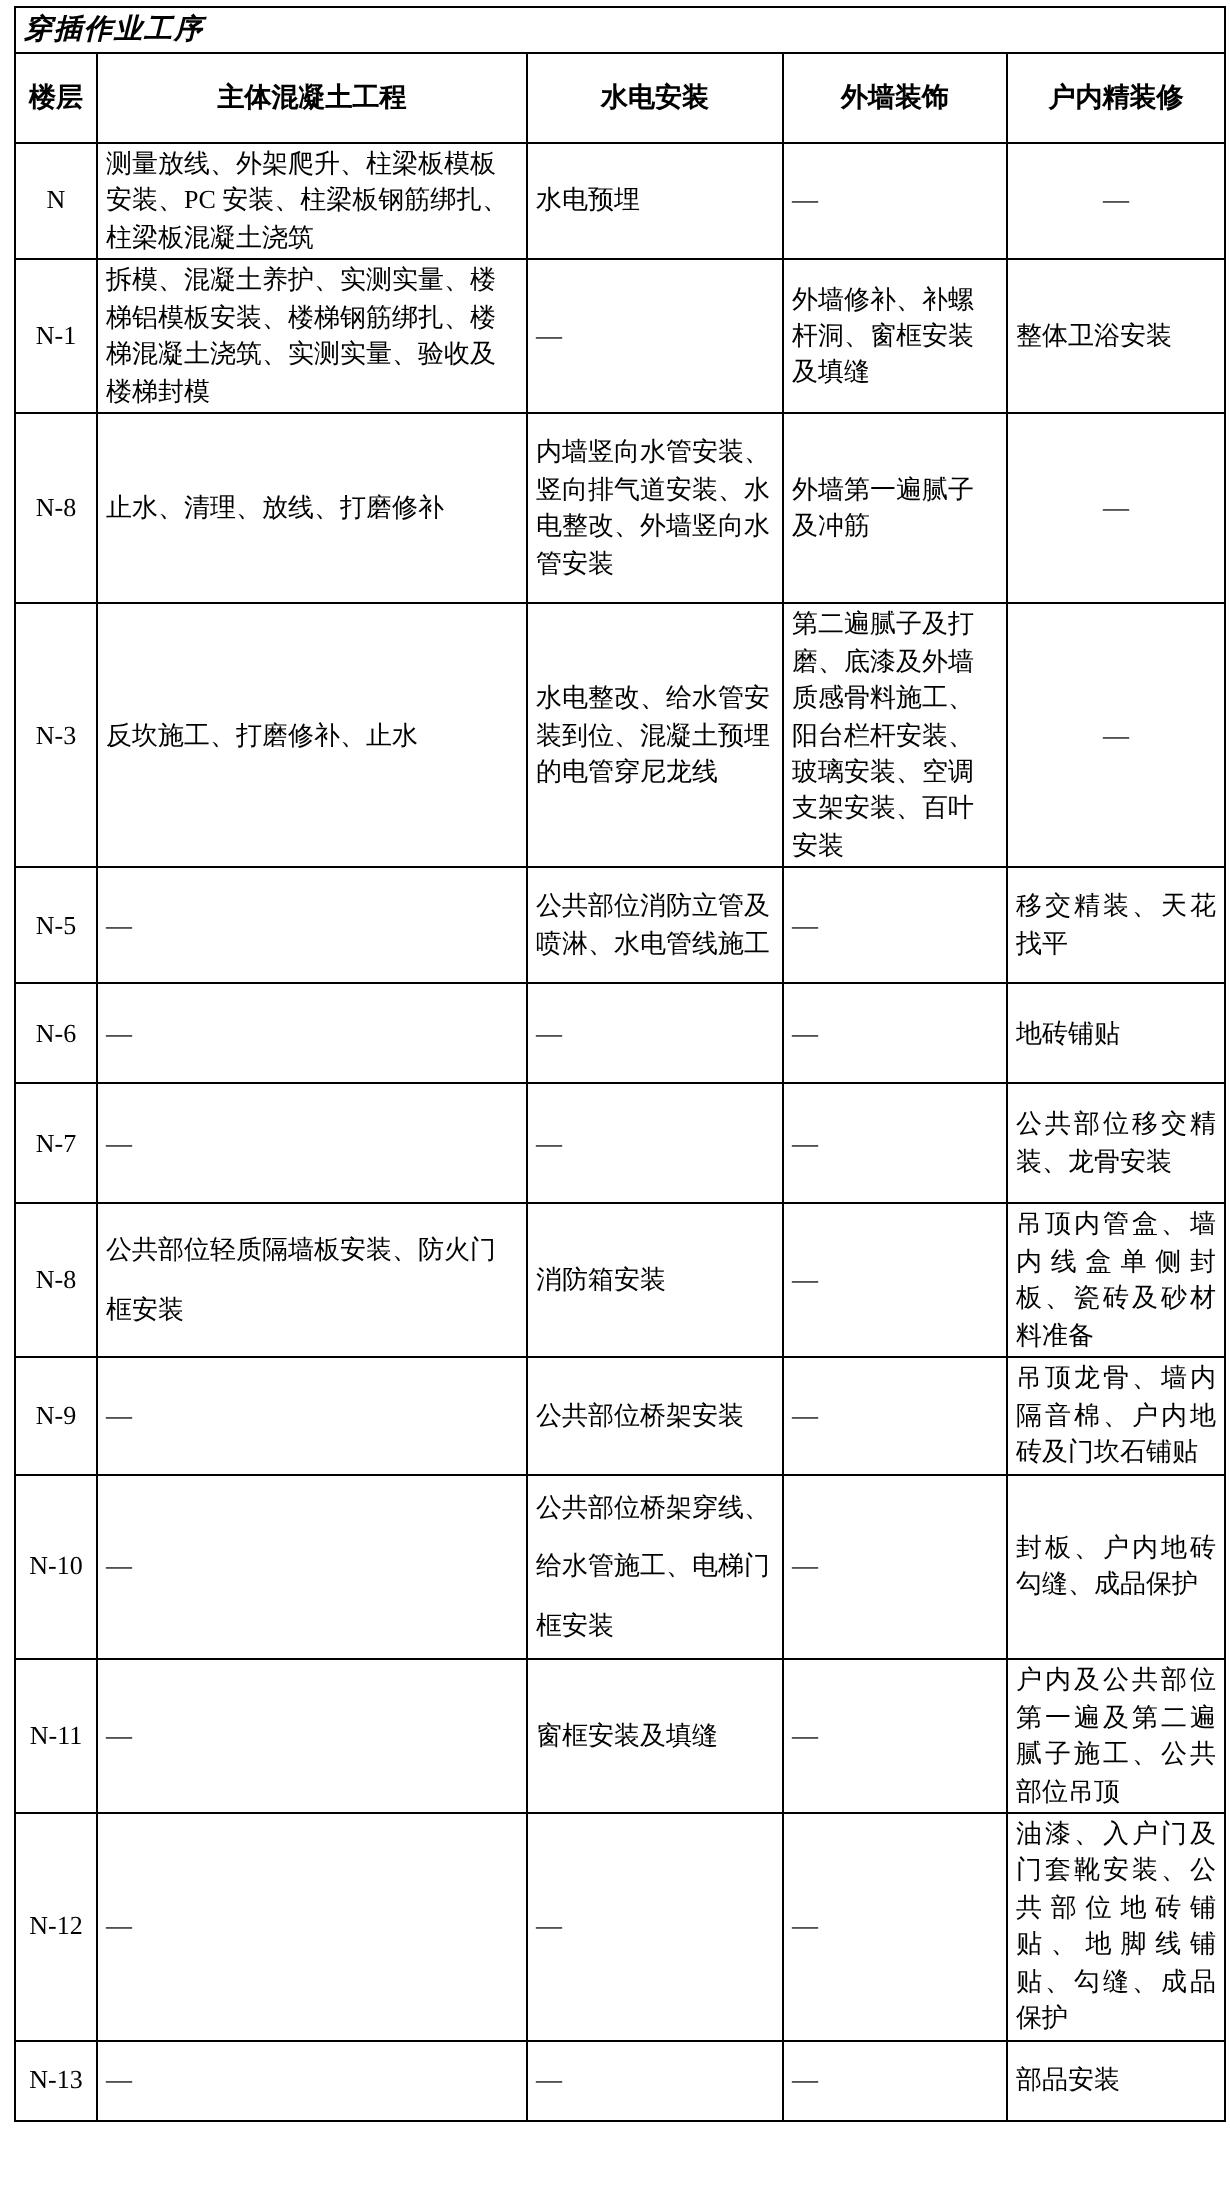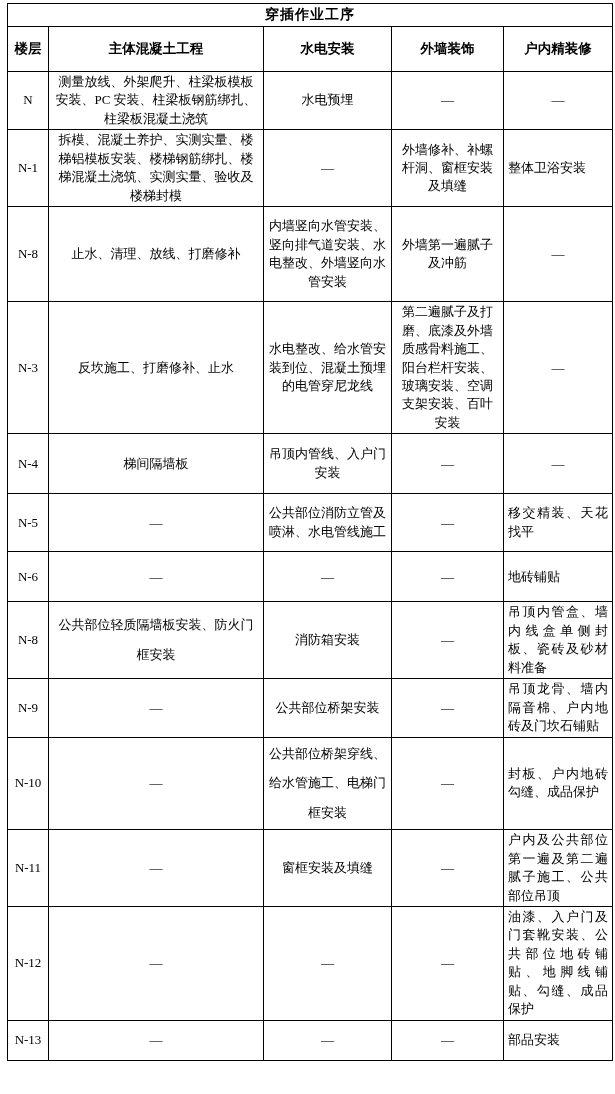--- a/index.html
+++ b/index.html
@@ -14,30 +14,31 @@
   }
   td {
     border:1px solid #000;
     padding:1px 4px;
     font-size:13px; line-height:1.42;
     vertical-align:middle;
     word-break:break-all;
     overflow:hidden;
   }
   td.title {
-    font-weight:bold; text-align:center; font-size:14px;
+    font-weight:bold; font-size:14px;
     font-family:"Liberation Sans","DejaVu Sans",sans-serif;
     letter-spacing:1px;
+    font-style:italic;
   }
   td.head {
     font-weight:bold; text-align:center; font-size:13.5px;
     font-family:"Liberation Sans","DejaVu Sans",sans-serif;
   }
   td.c1 { text-align:center; font-size:13px; }
-  td.c2, td.c3, td.c4 { text-align:center; }
+  td.c2, td.c3, td.c4 { }
   td.c5 { text-align:justify; }
   td.ctr { text-align:center; }
   td.sp { line-height:2.3; }
 </style>
 </head>
 <body>
 
 <table class="proc">
   <colgroup>
     <col style="width:41px">
@@ -83,44 +84,44 @@
     </tr>
 
     <tr style="height:132px">
       <td class="c1">N-3</td>
       <td class="c2">反坎施工、打磨修补、止水</td>
       <td class="c3">水电整改、给水管安装到位、混凝土预埋的电管穿尼龙线</td>
       <td class="c4">第二遍腻子及打磨、底漆及外墙质感骨料施工、阳台栏杆安装、玻璃安装、空调支架安装、百叶安装</td>
       <td class="c5 ctr">—</td>
     </tr>
 
-    <tr style="height:60px">
-      <td class="c1">N-4</td>
-      <td class="c2">梯间隔墙板</td>
-      <td class="c3">吊顶内管线、入户门安装</td>
-      <td class="c4">—</td>
-      <td class="c5 ctr">—</td>
-    </tr>
 
     <tr style="height:58px">
       <td class="c1">N-5</td>
       <td class="c2">—</td>
       <td class="c3">公共部位消防立管及喷淋、水电管线施工</td>
       <td class="c4">—</td>
       <td class="c5">移交精装、天花找平</td>
     </tr>
 
     <tr style="height:50px">
       <td class="c1">N-6</td>
       <td class="c2">—</td>
       <td class="c3">—</td>
       <td class="c4">—</td>
       <td class="c5">地砖铺贴</td>
     </tr>
 
+    <tr style="height:60px">
+      <td class="c1">N-7</td>
+      <td class="c2">—</td>
+      <td class="c3">—</td>
+      <td class="c4">—</td>
+      <td class="c5">公共部位移交精装、龙骨安装</td>
+    </tr>
 
     <tr style="height:72px">
       <td class="c1">N-8</td>
       <td class="c2 sp">公共部位轻质隔墙板安装、防火门框安装</td>
       <td class="c3">消防箱安装</td>
       <td class="c4">—</td>
       <td class="c5">吊顶内管盒、墙内线盒单侧封板、瓷砖及砂材料准备</td>
     </tr>
 
     <tr style="height:58px">

